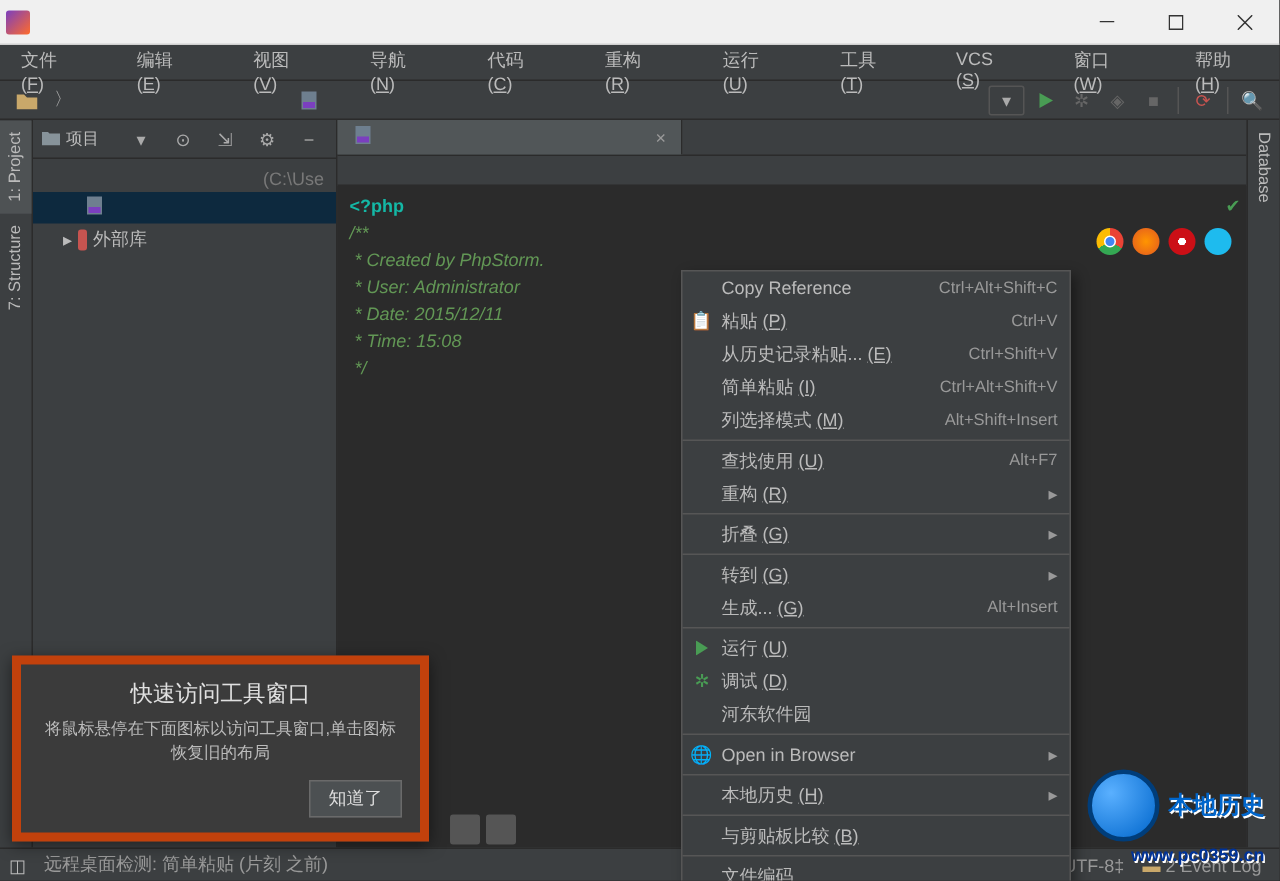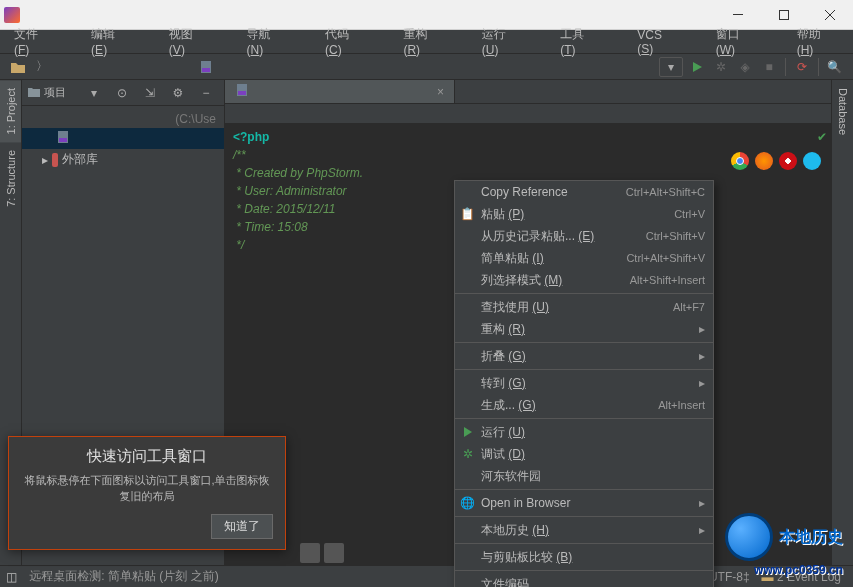--- a/index.html
+++ b/index.html
@@ -2,21 +2,21 @@
 <html><head>
 <meta charset="utf-8">
 <style>
 * { margin: 0; padding: 0; box-sizing: border-box; font-family: "Microsoft YaHei", Arial, sans-serif; font-size: 12px; }
 body { width: 853px; height: 587px; background: #3c3f41; color: #bbbbbb; overflow: hidden; position: relative; }
 .titlebar { height: 30px; background: #f0f0f0; display: flex; align-items: center; justify-content: space-between; padding-left: 4px; border-bottom: 1px solid #d0d0d0; }
 .titlebar-left { display: flex; align-items: center; }
 .titlebar-icon { width: 16px; height: 16px; background: linear-gradient(135deg, #7b3fbf, #ff6b2b); margin-right: 6px; border-radius: 2px; }
 .titlebar-controls { display: flex; }
 .titlebar-btn { width: 46px; height: 30px; display: flex; align-items: center; justify-content: center; color: #333; }
-.menubar { height: 24px; background: #3c3f41; display: flex; align-items: center; padding: 0 6px; border-bottom: 1px solid #2b2b2b; gap: 20px; }
+.menubar { height: 24px; background: #3c3f41; display: flex; padding: 0 6px; border-bottom: 1px solid #2b2b2b; gap: 20px; }
 .menu-item { padding: 2px 8px; color: #bbbbbb; cursor: default; }
 .mnemonic { text-decoration: underline; }
 .toolbar { height: 26px; background: #3c3f41; display: flex; align-items: center; padding: 0 6px; border-bottom: 1px solid #2b2b2b; }
 .toolbar-icon { width: 20px; height: 20px; margin: 0 2px; display: flex; align-items: center; justify-content: center; color: #aaa; }
 .toolbar-spacer { flex: 1; }
 .tb-sep { width: 1px; height: 18px; background: #555; margin: 0 4px; }
 .main-layout { display: flex; height: calc(587px - 30px - 24px - 26px - 22px); }
 .side-tabs { width: 22px; background: #3c3f41; border-right: 1px solid #2b2b2b; display: flex; flex-direction: column; }
 .side-tab { writing-mode: vertical-rl; transform: rotate(180deg); padding: 8px 4px; font-size: 11px; color: #bbb; display: flex; align-items: center; gap: 4px; }
 .side-tab.active { background: #4e5254; }
@@ -47,21 +47,21 @@
 .bi-firefox { background: radial-gradient(#ff9500, #e25821); }
 .bi-opera { background: radial-gradient(ellipse at center, #fff 20%, #cc0f16 21%); }
 .bi-ie { background: #1ebbee; }
 .context-menu { position: absolute; left: 454px; top: 180px; width: 260px; background: #3c3f41; border: 1px solid #565656; box-shadow: 3px 3px 8px rgba(0,0,0,0.4); z-index: 100; }
 .ctx-item { height: 22px; display: flex; align-items: center; padding: 0 8px 0 26px; position: relative; color: #bbb; gap: 48px; }
 .ctx-label { flex: 1; }
 .ctx-shortcut { color: #999; font-size: 11px; }
 .ctx-sep { height: 1px; background: #565656; margin: 2px 0; }
 .ctx-arrow { position: absolute; right: 8px; color: #999; }
 .ctx-icon { position: absolute; left: 5px; width: 16px; height: 16px; display: flex; align-items: center; justify-content: center; }
-.tip-balloon { position: absolute; left: 8px; bottom: 37px; width: 278px; background: #3b3b3b; border: 1px solid #c2410c; box-shadow: 0 2px 10px rgba(0,0,0,0.5); padding: 10px 12px; z-index: 90; }
+.tip-balloon { position: absolute; left: 8px; bottom: 26px; width: 278px; background: #3b3b3b; border: 6px solid #c2410c; box-shadow: 0 2px 10px rgba(0,0,0,0.5); padding: 10px 12px; z-index: 90; }
 .tip-title { font-size: 15px; color: #e0e0e0; text-align: center; margin-bottom: 6px; }
 .tip-text { font-size: 11px; color: #bbb; text-align: center; margin-bottom: 10px; line-height: 16px; }
 .tip-button { float: right; background: #4c5052; border: 1px solid #6a6a6a; color: #ddd; padding: 3px 12px; font-size: 12px; cursor: pointer; }
 .statusbar { position: absolute; bottom: 0; left: 0; right: 0; height: 22px; background: #3c3f41; border-top: 1px solid #2b2b2b; display: flex; align-items: center; padding: 0 6px; font-size: 11px; }
 .status-item { padding: 0 6px; color: #999; }
 .status-spacer { flex: 1; }
 .watermark { position: absolute; right: 10px; bottom: 26px; z-index: 200; display: flex; align-items: center; gap: 6px; }
 .watermark-logo { width: 48px; height: 48px; background: radial-gradient(circle at 30% 30%, #5ab0ff, #0066cc); border-radius: 50%; border: 3px solid #003d7a; }
 .watermark-text { color: #0066cc; font-size: 16px; font-weight: bold; text-shadow: 1px 1px 0 #fff; }
 .watermark-url { position: absolute; right: 0; bottom: -16px; color: #003399; font-size: 12px; font-weight: bold; text-shadow: 1px 1px 0 #fff; }

